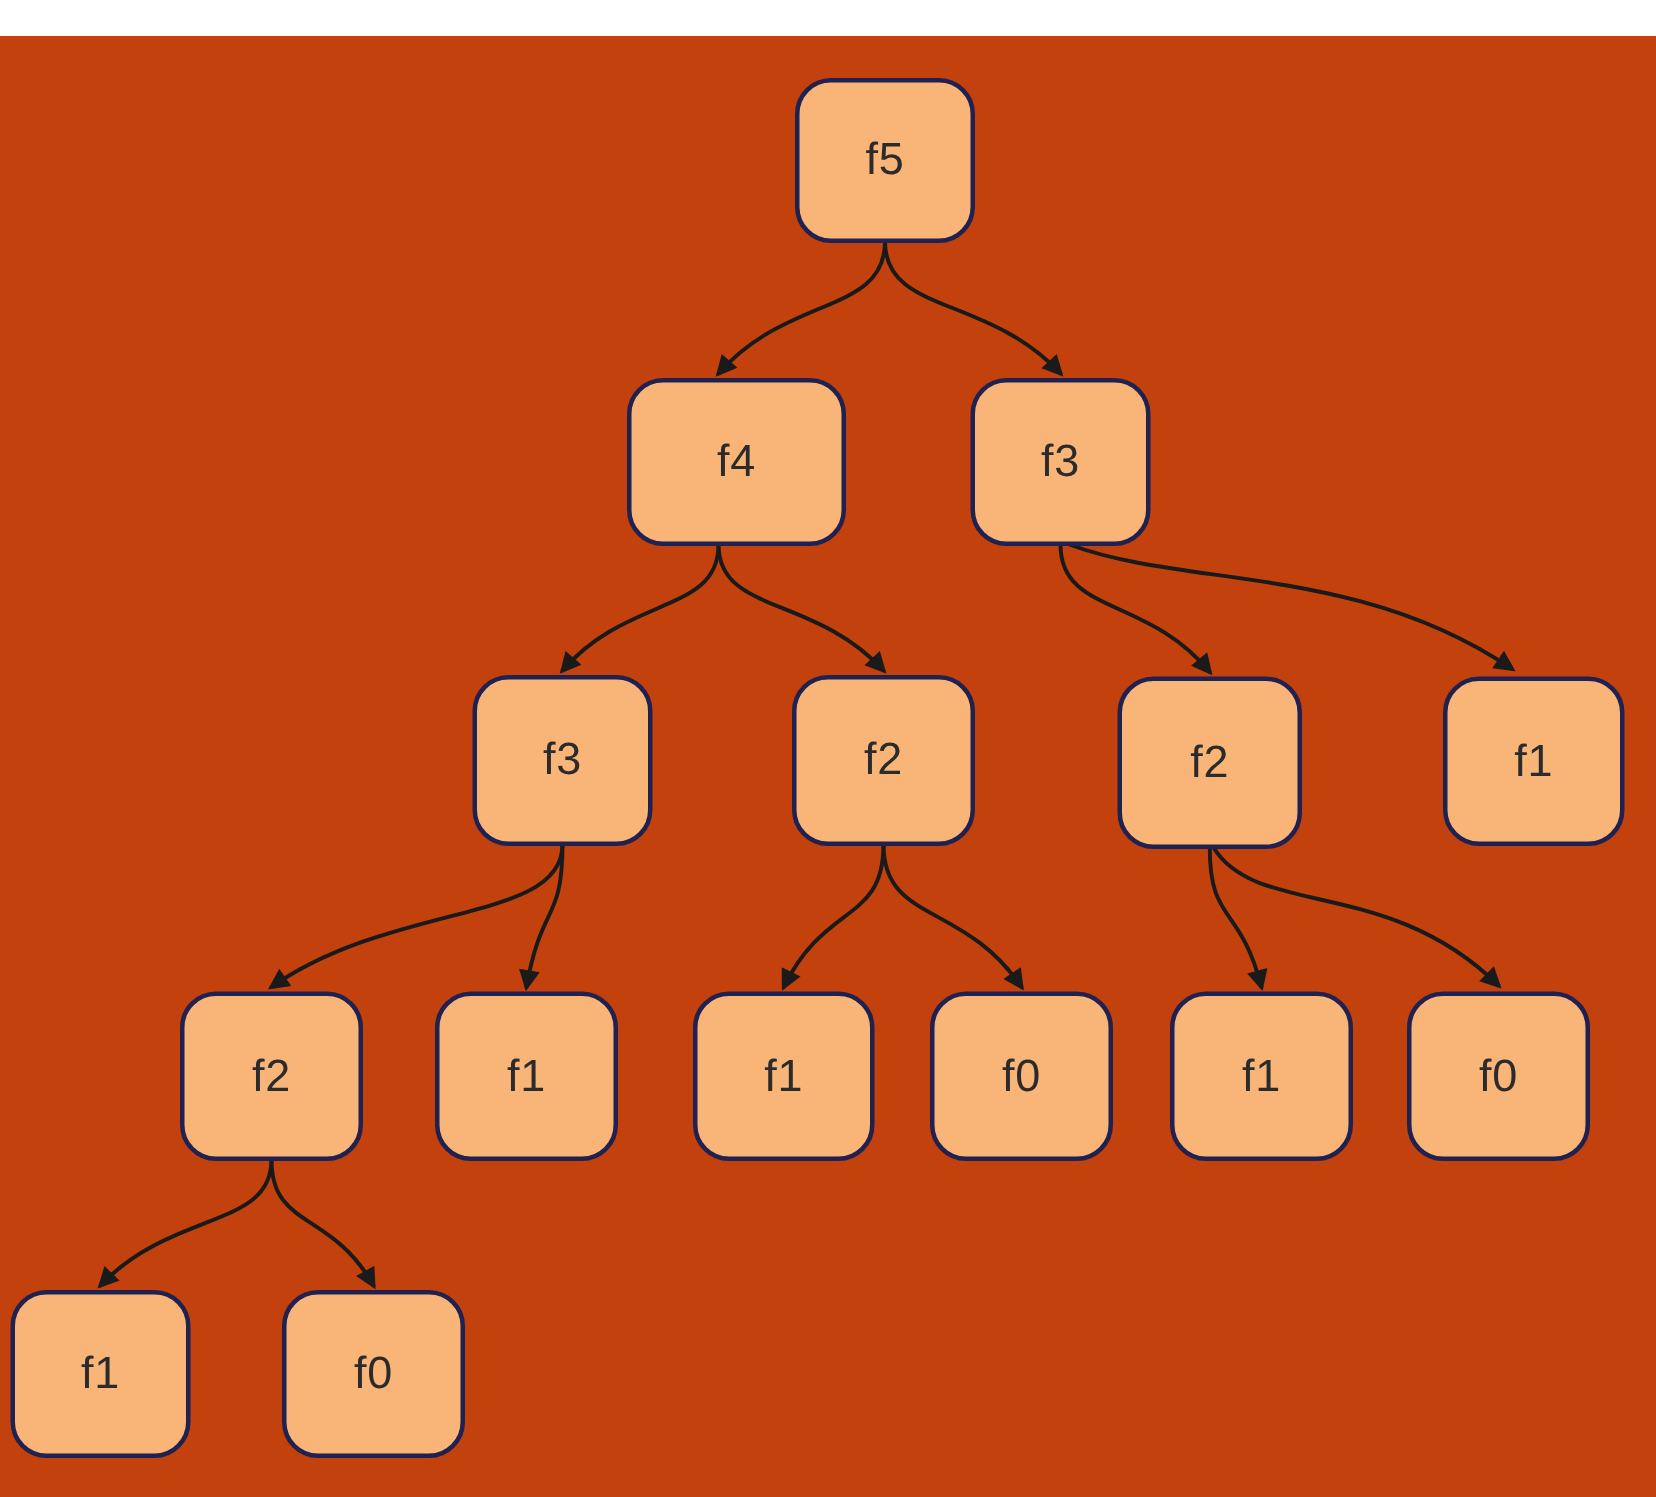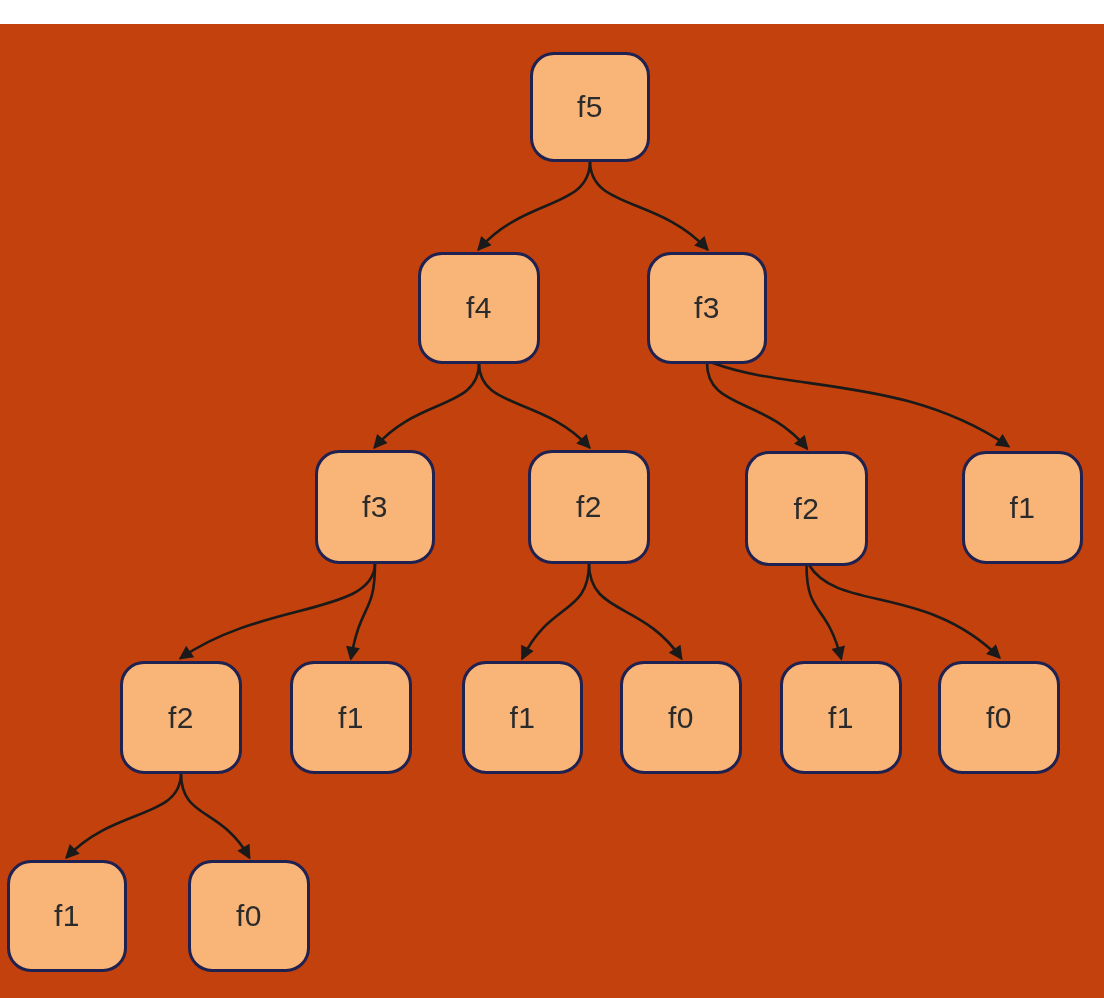--- a/index.html
+++ b/index.html
@@ -71,21 +71,21 @@
         <path class="edge" d="M806.5,541 C806.5,592.15 826.51,578.2 841,634" stroke="#1a1a1a" marker-end="url(#arrowhead)"></path>
         <path class="edge" d="M809,541 C838,588 925,560 999,633" stroke="#1a1a1a" marker-end="url(#arrowhead)"></path>
         <path class="edge" d="M181,749 C181,795.2 114.88,782.6 67,833" stroke="#1a1a1a" marker-end="url(#arrowhead)"></path>
         <path class="edge" d="M181,749 C181,795.2 220.44,782.6 249,833" stroke="#1a1a1a" marker-end="url(#arrowhead)"></path>
       </g>
   </svg>
   <div id="node-layer">
       <div class="node" style="left: 530px; top: 28px; width: 120px; height: 110px; background: rgb(249, 180, 120); border-color: rgb(31, 33, 80);">
         <span class="node-label" style="color: rgb(43, 43, 43);">f5</span>
       </div>
-      <div class="node" style="left: 418px; top: 228px; width: 122px; height: 112px; background: rgb(249, 180, 120); border-color: rgb(31, 33, 80);">
+      <div class="node" style="left: 418px; top: 228px; width: 146px; height: 112px; background: rgb(249, 180, 120); border-color: rgb(31, 33, 80);">
         <span class="node-label" style="color: rgb(43, 43, 43);">f4</span>
       </div>
       <div class="node" style="left: 647px; top: 228px; width: 120px; height: 112px; background: rgb(249, 180, 120); border-color: rgb(31, 33, 80);">
         <span class="node-label" style="color: rgb(43, 43, 43);">f3</span>
       </div>
       <div class="node" style="left: 315px; top: 426px; width: 120px; height: 114px; background: rgb(249, 180, 120); border-color: rgb(31, 33, 80);">
         <span class="node-label" style="color: rgb(43, 43, 43);">f3</span>
       </div>
       <div class="node" style="left: 528px; top: 426px; width: 122px; height: 114px; background: rgb(249, 180, 120); border-color: rgb(31, 33, 80);">
         <span class="node-label" style="color: rgb(43, 43, 43);">f2</span>

